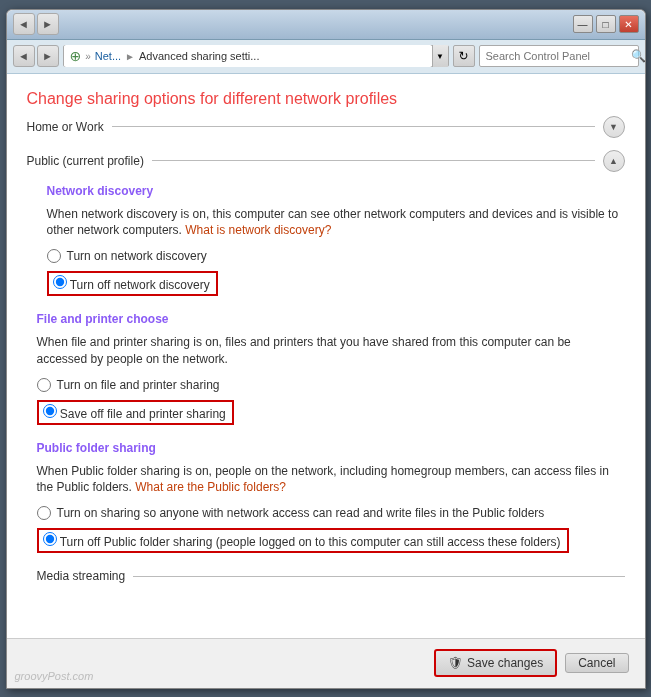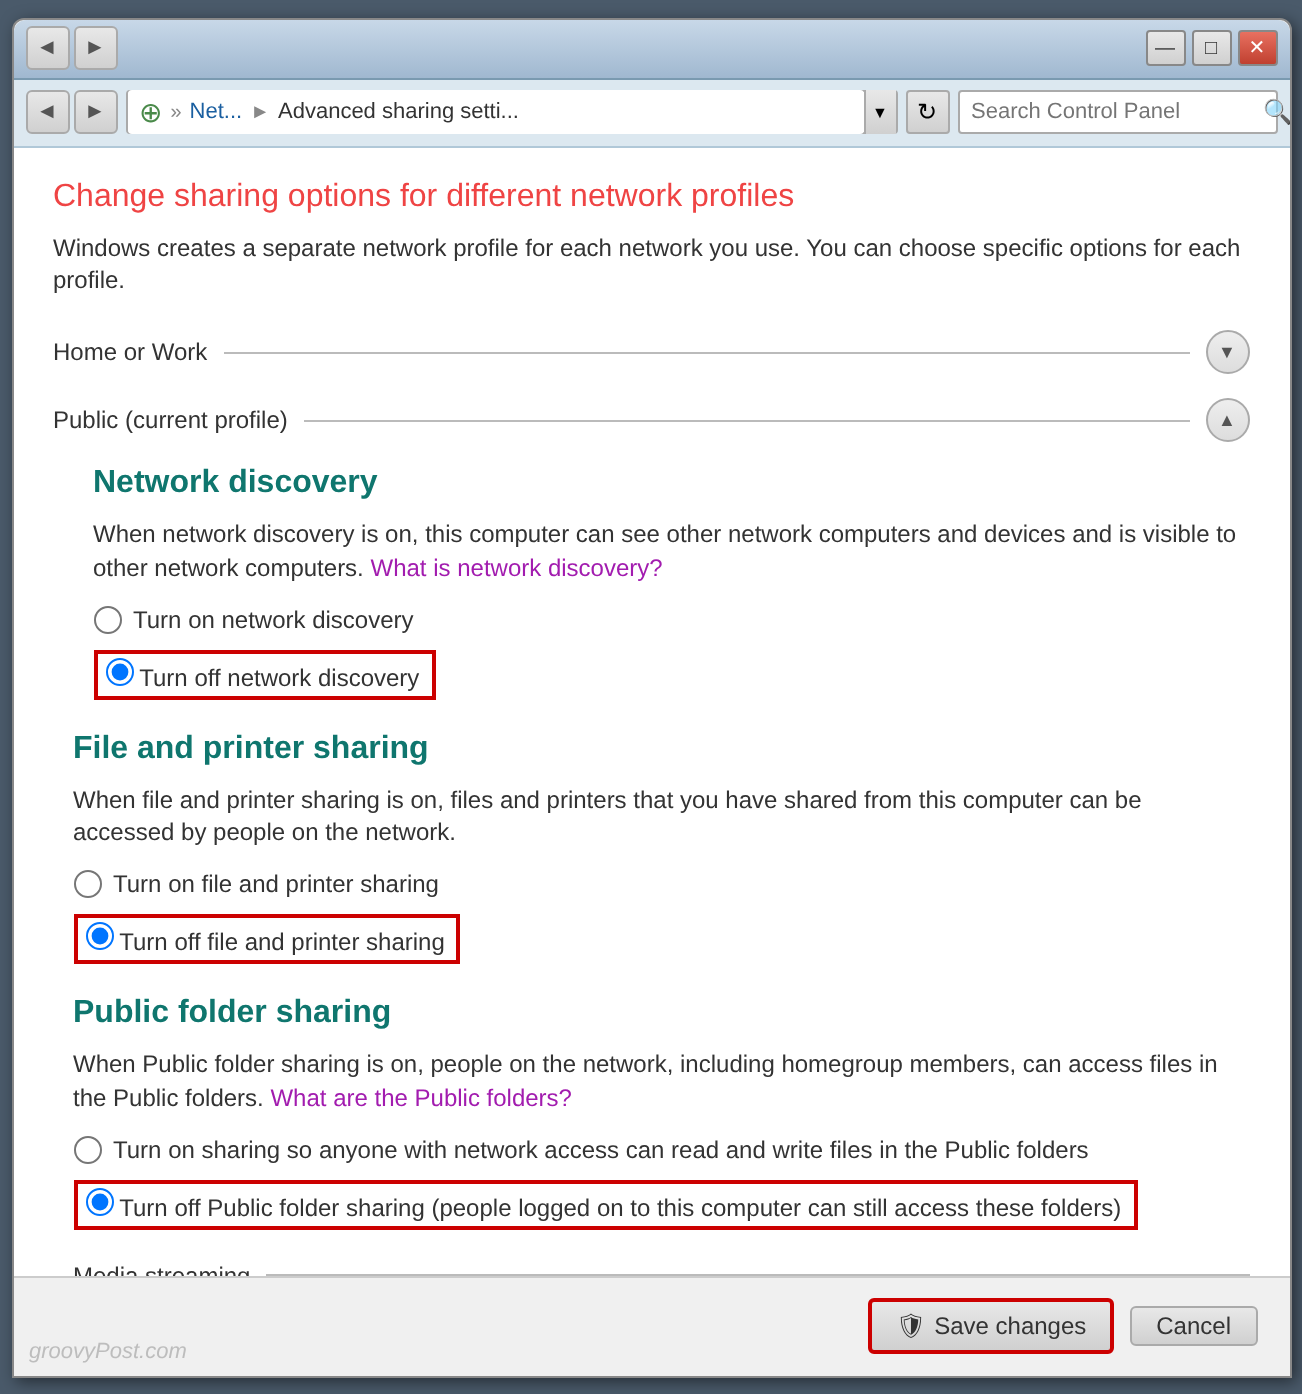--- a/index.html
+++ b/index.html
@@ -158,32 +158,32 @@
       font-weight: normal;
       margin-bottom: 8px;
     }
     .page-desc {
       font-size: 12px;
       color: #333;
       margin-bottom: 16px;
       line-height: 1.4;
     }
     .subsection-title {
-      font-size: 16px;
-      color: #0f766e;
+      font-size: 12px;
+      color: #8b5cf6;
       font-weight: bold;
       margin-bottom: 8px;
     }
     .subsection-desc {
       font-size: 12px;
       color: #333;
       margin-bottom: 8px;
       line-height: 1.4;
     }
-    .link { color: #a21caf; cursor: pointer; text-decoration: none; }
+    .link { color: #c2410c; cursor: pointer; text-decoration: none; }
     .radio-option {
       display: flex;
       align-items: center;
       gap: 6px;
       margin-bottom: 4px;
       padding: 2px 0;
     }
     .radio-option input[type="radio"] {
       width: 14px;
       height: 14px;
@@ -306,21 +306,20 @@
     <div class="search-box">
       <input class="search-input" type="text" placeholder="Search Control Panel" style="">
       <span style="color:#1a5fa0;cursor:pointer;">🔍</span>
     </div>
   </div>
 
   <div class="content-area">
     <div class="main-content">
 
       <div class="page-title">Change sharing options for different network profiles</div>
-      <div class="page-desc">Windows creates a separate network profile for each network you use. You can choose specific options for each profile.</div>
 
       <div class="section-row">
         <span class="section-name">Home or Work</span>
         <div class="section-line"></div>
         <div class="collapse-circle">▼</div>
       </div>
 
       <div class="section-row">
         <span class="section-name">Public (current profile)</span>
         <div class="section-line"></div>
@@ -339,30 +338,30 @@
         </div>
         <div class="radio-option">
           <span class="red-outline">
             <input type="radio" name="network_discovery" id="nd_off" checked="" style="">
             <label for="nd_off" class="radio-label">Turn off network discovery</label>
           </span>
         </div>
       </div>
 
       <div class="subsection" style="padding-left:10px;">
-        <div class="subsection-title">File and printer sharing</div>
+        <div class="subsection-title">File and printer choose</div>
         <div class="subsection-desc">When file and printer sharing is on, files and printers that you have shared from this computer can be accessed by people on the network.</div>
         <div class="radio-option">
           <input type="radio" name="file_printer" id="fps_on" style="">
           <label for="fps_on" class="radio-label">Turn on file and printer sharing</label>
         </div>
         <div class="radio-option">
           <span class="red-outline">
             <input type="radio" name="file_printer" id="fps_off" checked="" style="">
-            <label for="fps_off" class="radio-label">Turn off file and printer sharing</label>
+            <label for="fps_off" class="radio-label">Save off file and printer sharing</label>
           </span>
         </div>
       </div>
 
       <div class="subsection" style="padding-left:10px;">
         <div class="subsection-title">Public folder sharing</div>
         <div class="subsection-desc">
           <span>When Public folder sharing is on, people on the network, including homegroup members, can access files in the Public folders.</span>
           <a class="link">What are the Public folders?</a>
         </div>

